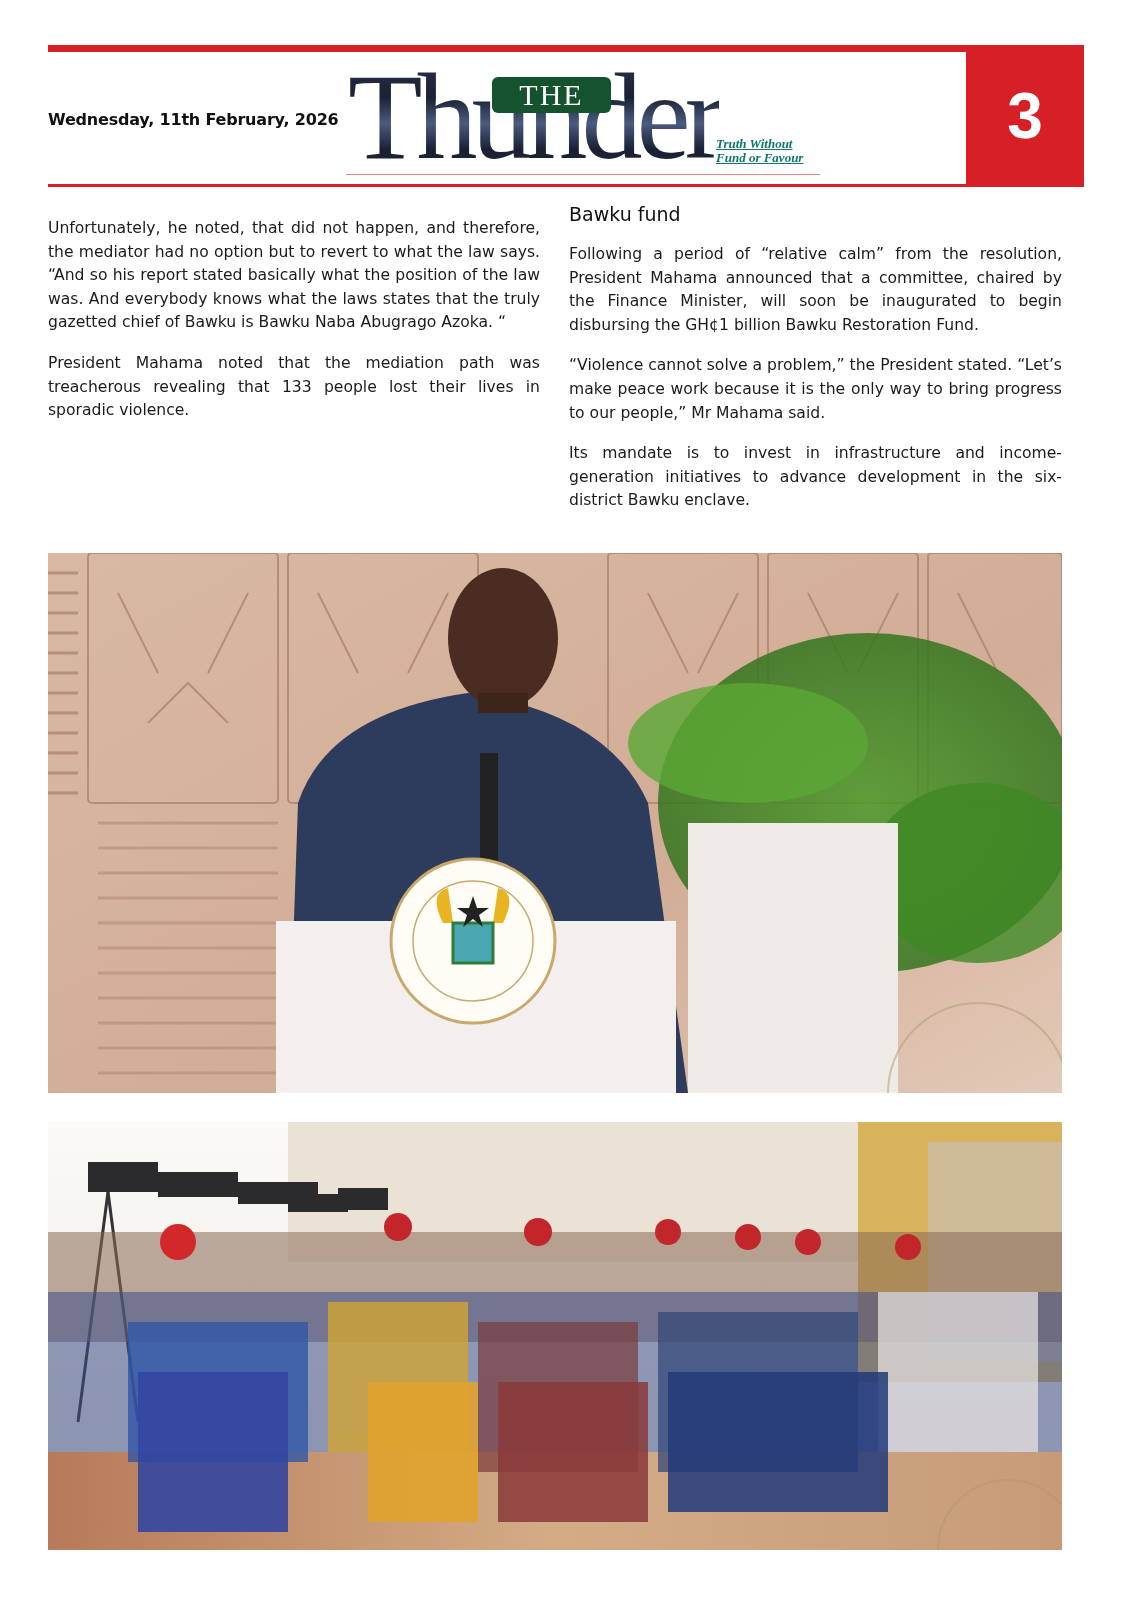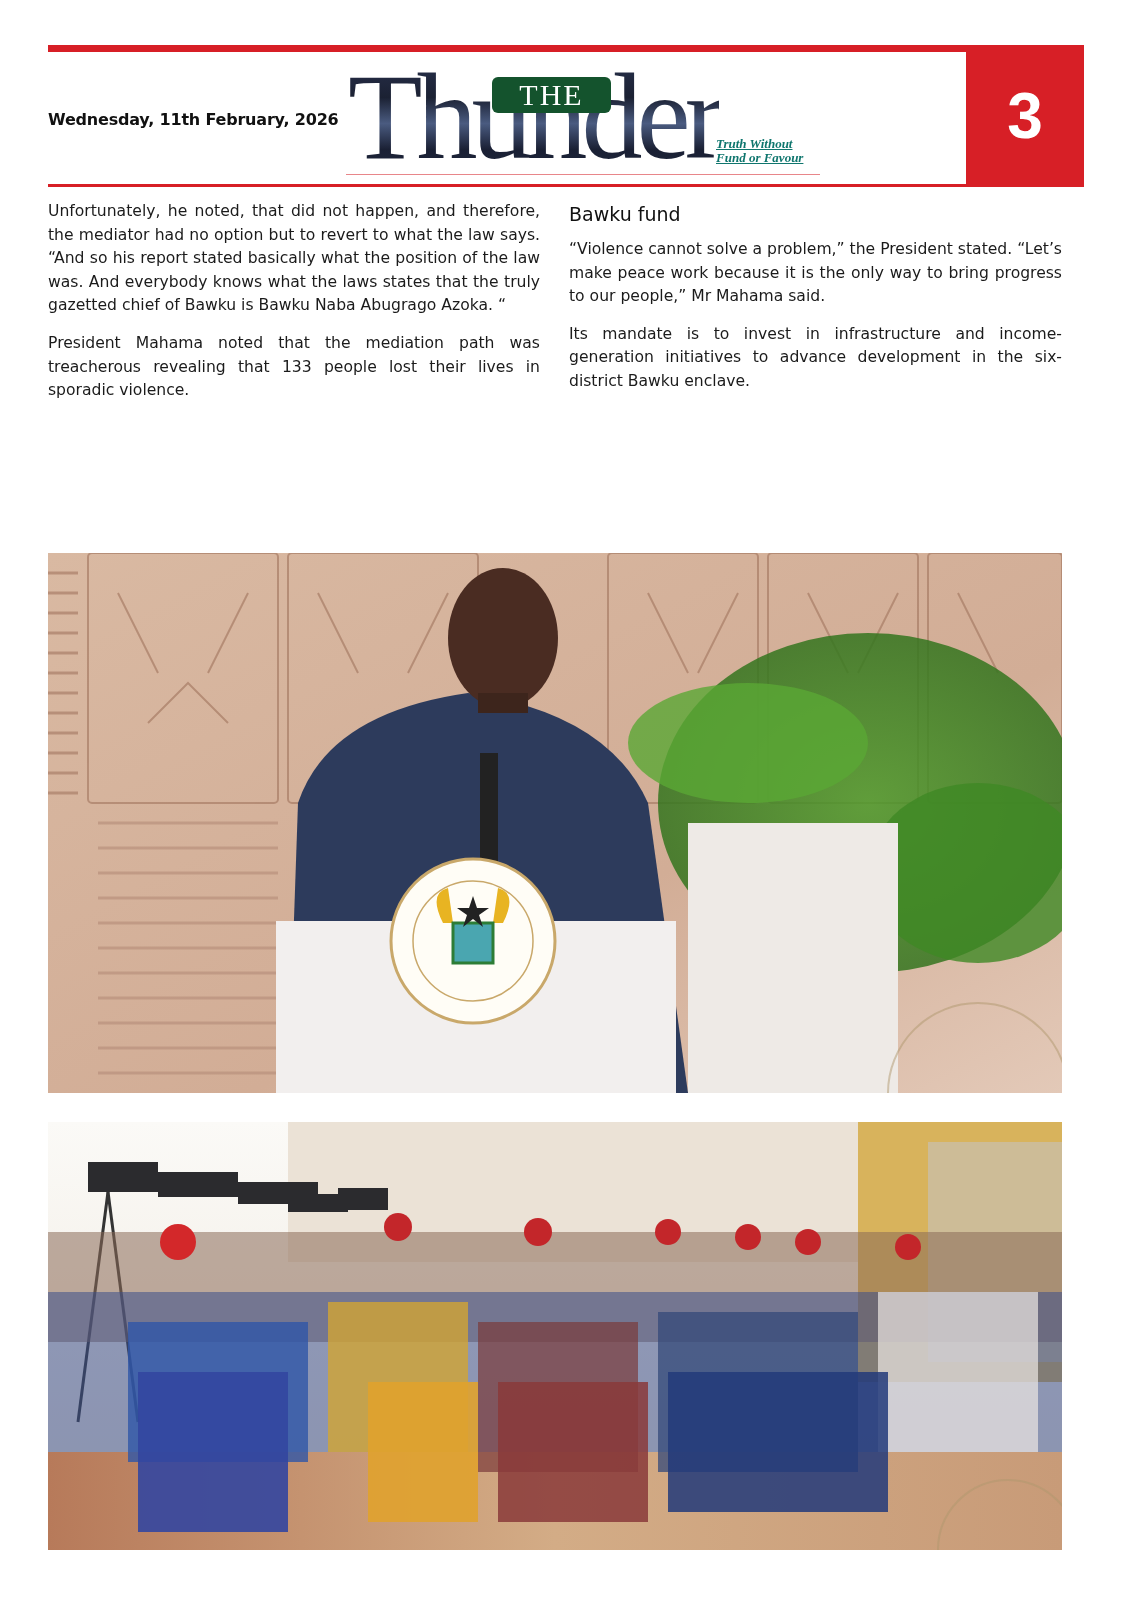--- a/index.html
+++ b/index.html
@@ -15,21 +15,21 @@
   .logo-wrap { position:absolute; left:346px; top:60px; width:480px; height:124px; }
   .logo-thunder { position:absolute; left:2px; top:-8px; font-family:"Liberation Serif", serif; font-size:122px; line-height:130px; letter-spacing:-6px; color:#1c2436;
     background: linear-gradient(180deg,#2a3350 0%, #1b2133 35%, #4a5b80 55%, #1a2034 75%, #202a40 100%);
     -webkit-background-clip:text; background-clip:text;text-align:right; -webkit-text-fill-color:transparent; }
   .logo-the { position:absolute; left:146px; top:17px; width:119px; height:36px; background:#14532d; border-radius:6px; color:#fff; font-family:"Liberation Serif", serif; font-size:30px; line-height:36px; text-align:center; letter-spacing:2px; }
   .logo-tagline { position:absolute; left:370px; top:77px; color:#0f766e; font-family:"Liberation Serif", serif; font-style:italic; font-weight:bold; font-size:13px; line-height:14px;text-decoration:underline; }
   .logo-underline { position:absolute; left:0; top:114px; width:474px; height:1px; background:#e8868a; }
 
   
   .col { position:absolute; font-family:"DejaVu Sans", sans-serif; font-size:15.6px; line-height:23.6px; color:#1b1b1b; text-align:justify; }
-  .col p { margin:0 0 14px 0; }
+  .col p { margin:17px 0 14px 0; }
   .col h2 { margin:0 0 12px 0; font-size:19px; font-weight:normal; line-height:24px; color:#111; }
   .col-left { left:48px; top:200px; width:492px; }
   .col-right { left:569px; top:202px; width:493px; }
 
   
   .photo { position:absolute; overflow:hidden; }
   .photo-1 { left:48px; top:553px; width:1014px; height:540px; background:#d8b8a2; }
   .photo-2 { left:48px; top:1122px; width:1014px; height:428px; background:#d9c6b0; }
 </style>
 </head>
@@ -51,20 +51,21 @@
   <div class="logo-underline"></div>
 </div>
 
 <div class="col col-left">
   <p>Unfortunately, he noted, that did not happen, and therefore, the mediator had no option but to revert to what the law says. “And so his report stated basically what the position of the law was. And everybody knows what the laws states that the truly gazetted chief of Bawku is Bawku Naba Abugrago Azoka. “</p>
   <p>President Mahama noted that the mediation path was treacherous revealing that  133 people lost their lives in sporadic violence.</p>
 </div>
 
 <div class="col col-right">
   <h2>Bawku fund</h2>
+  <p>Following a period of “relative calm” from the resolution, President Mahama announced that a committee, chaired by the Finance Minister, will soon be inaugurated to begin disbursing the GH¢1 billion Bawku Restoration Fund.</p>
   <p>“Violence cannot solve a problem,” the President stated. “Let’s make peace work because it is the only way to bring progress to our people,” Mr Mahama said.</p>
   <p>Its mandate is to invest in infrastructure and income-generation initiatives to advance development in the six-district Bawku enclave.</p>
 </div>
 
 <div class="photo photo-1">
   <svg width="1014" height="540" viewBox="0 0 1014 540">
     <defs>
       <linearGradient id="wallg" x1="0" y1="0" x2="1" y2="1">
         <stop offset="0" stop-color="#d9b9a2"></stop>
         <stop offset="0.6" stop-color="#d2ad96"></stop>

